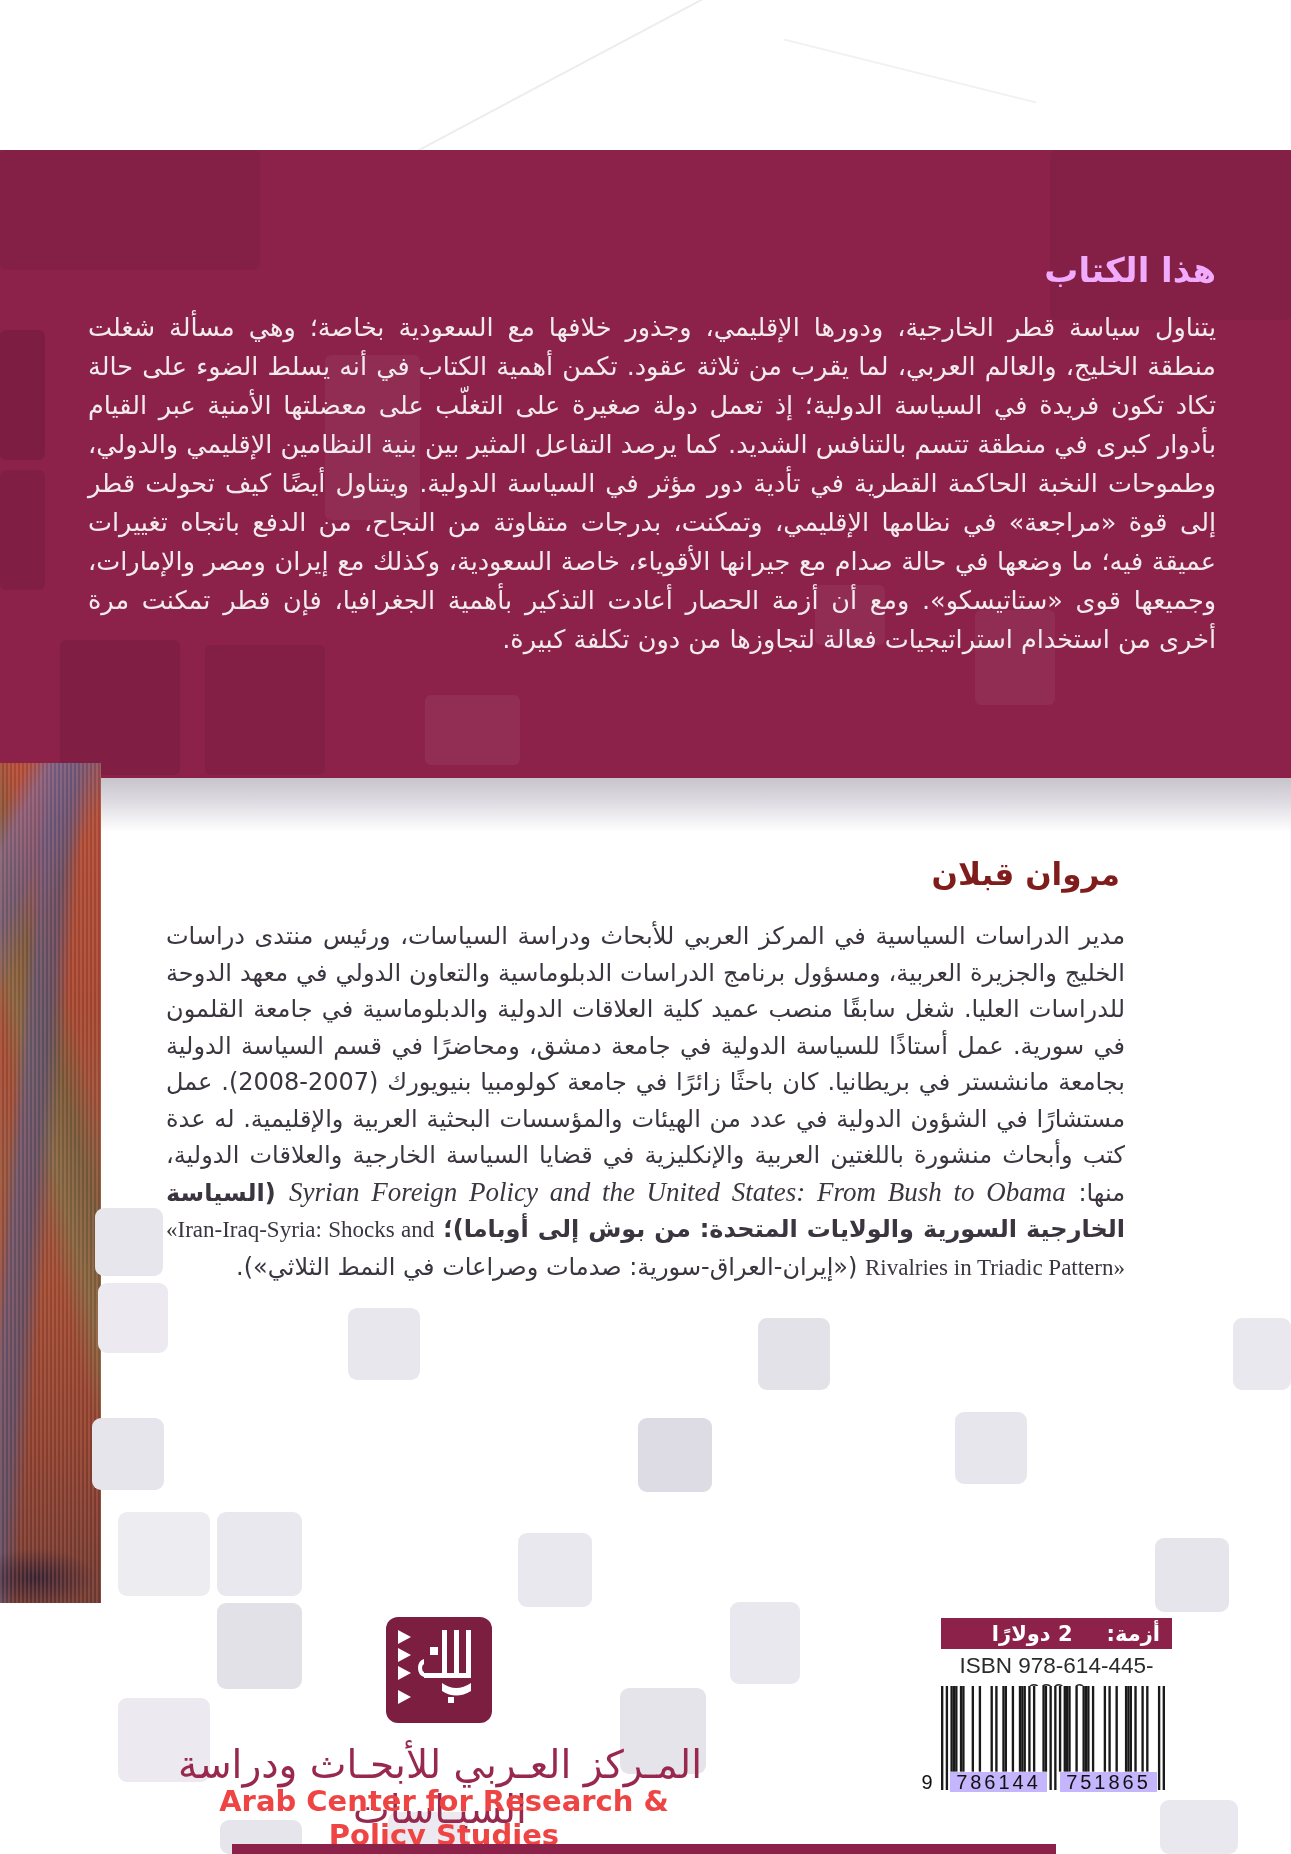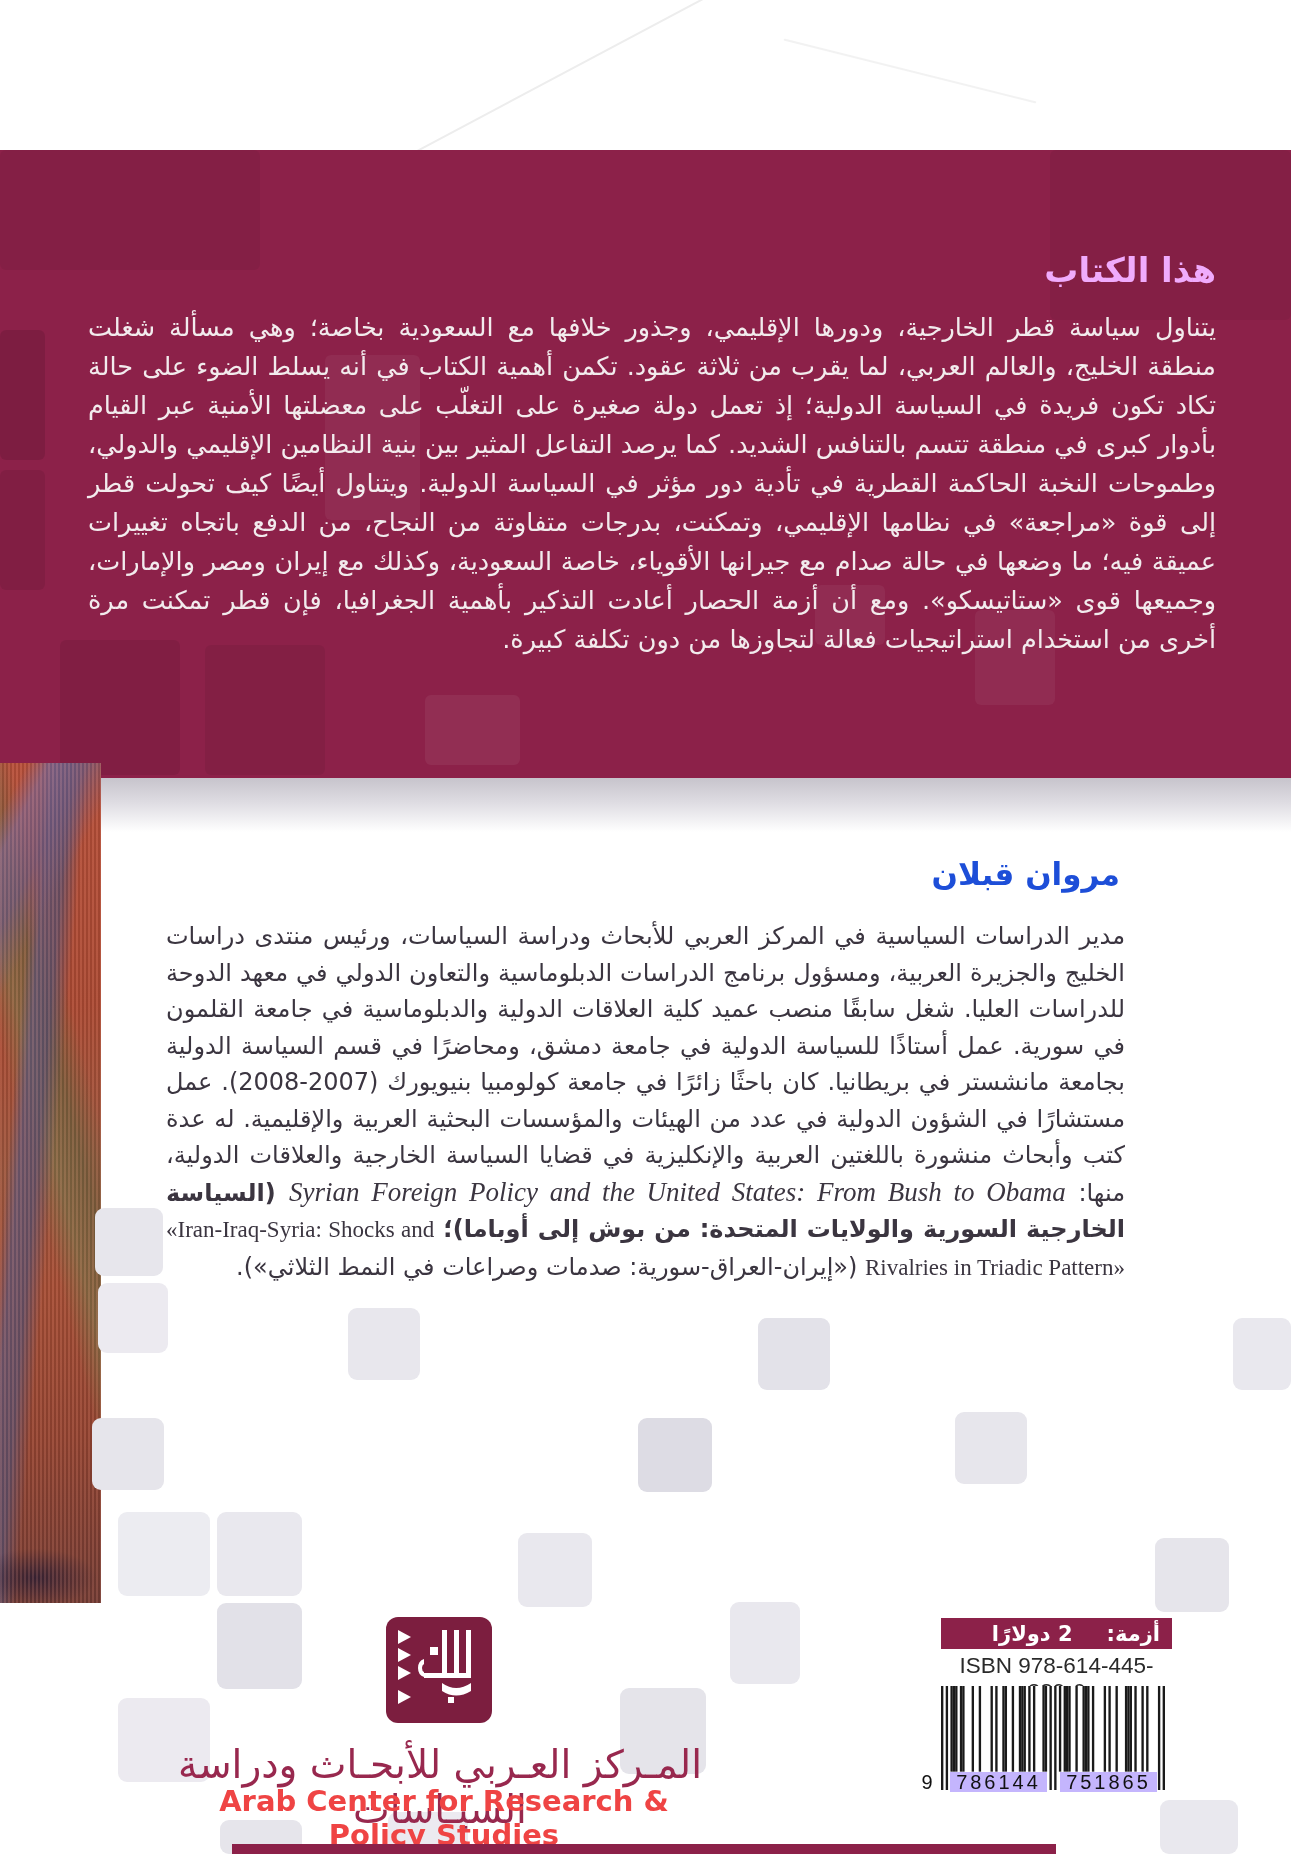--- a/index.html
+++ b/index.html
@@ -45,21 +45,21 @@
       linear-gradient(170deg, #b24d38 0%, #a64731 30%, #96543c 48%, #a04b33 62%, #8f4230 80%, #6e3a33 100%);
   }
   .art-strip::after{
     content:"";position:absolute;inset:0;
     background:repeating-linear-gradient(90deg, rgba(255,172,150,.14) 0 2px, rgba(0,0,0,.06) 2px 4px);
   }
 
   
   .author-name{
     position:absolute;right:171px;top:856px;margin:0;
-    font-size:31px;font-weight:bold;color:#1d4ed8;direction:rtl;
+    font-size:31px;font-weight:bold;color:#7f1d1d;direction:rtl;
   }
   .author-bio{
     position:absolute;right:166px;left:166px;top:918px;margin:0;
     direction:rtl;text-align:justify;
     font-size:24px;line-height:36.5px;color:#3B3540;
   }
   .seg-ar-bold{font-weight:bold;}
   .seg-en-italic{font-family:"Liberation Serif",serif;font-style:italic;font-size:27px;}
   .seg-en{font-family:"Liberation Serif",serif;font-size:23px;}
 

